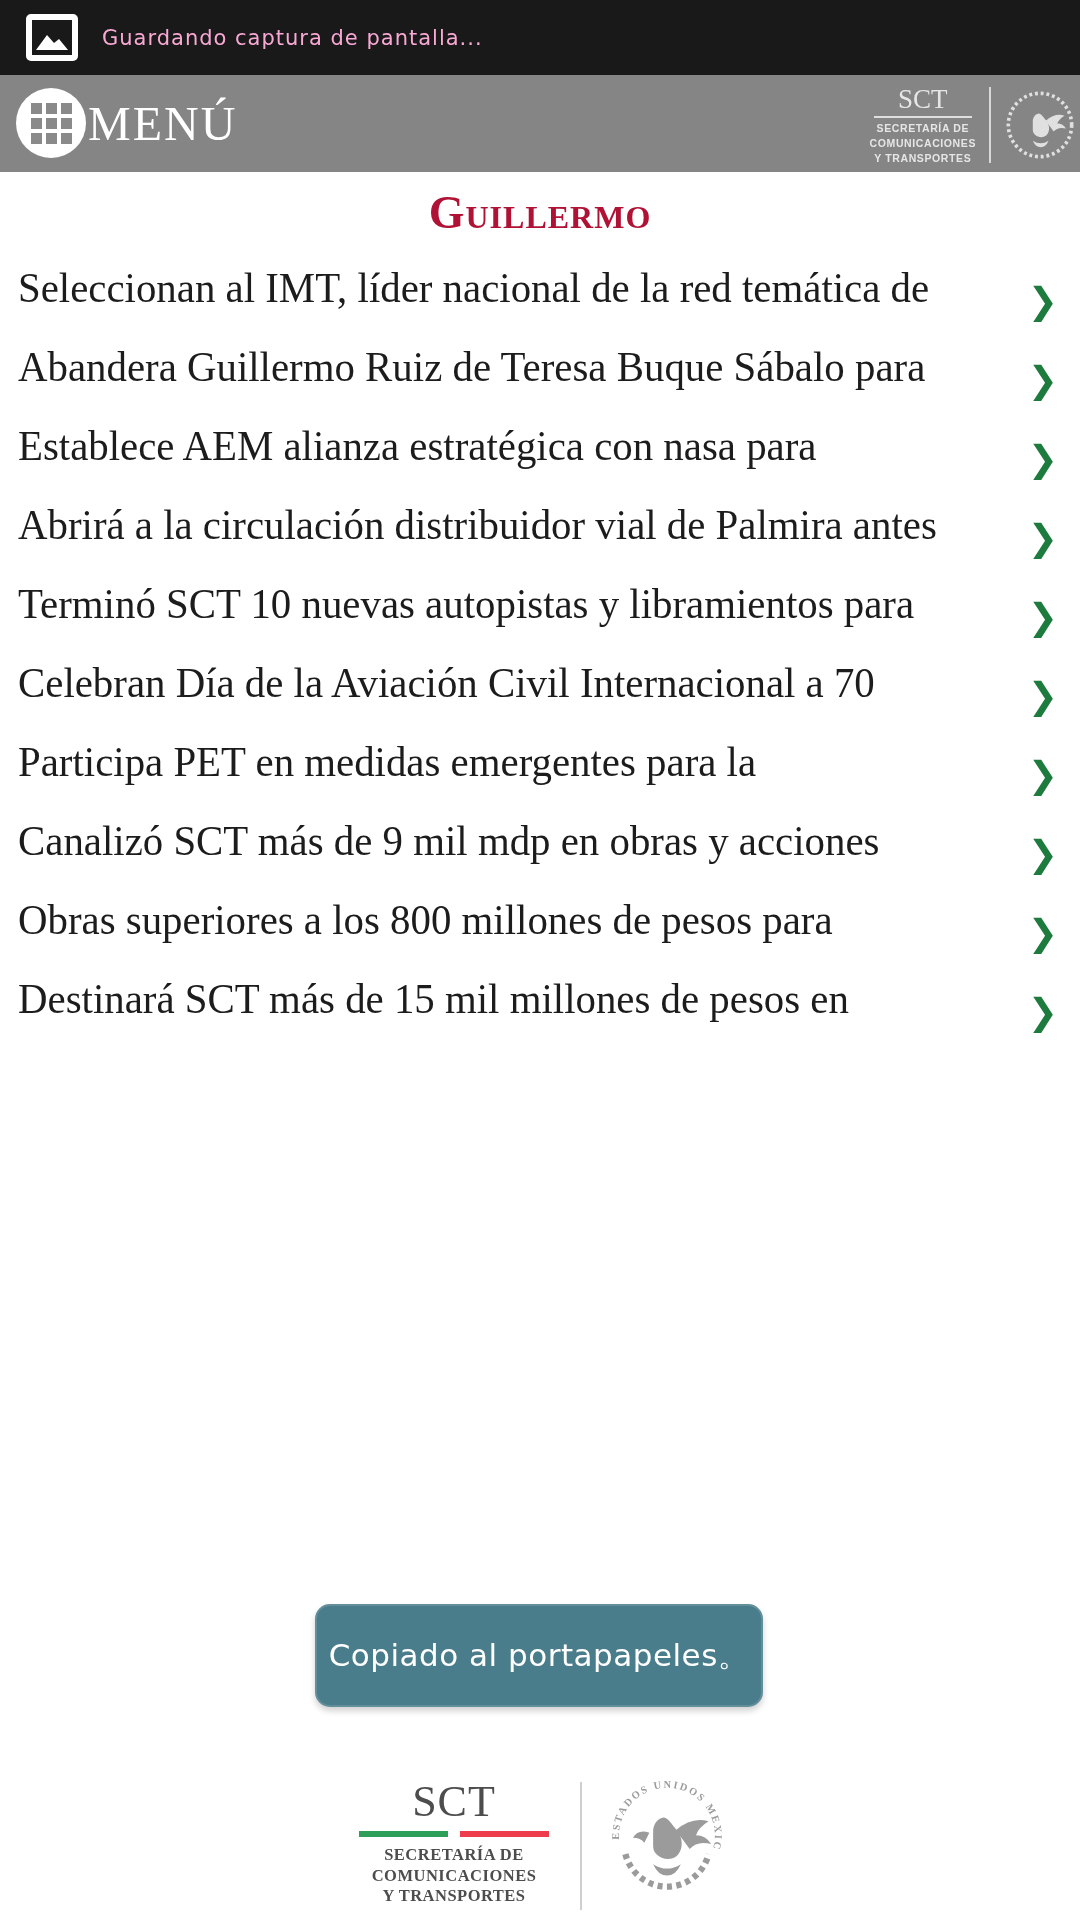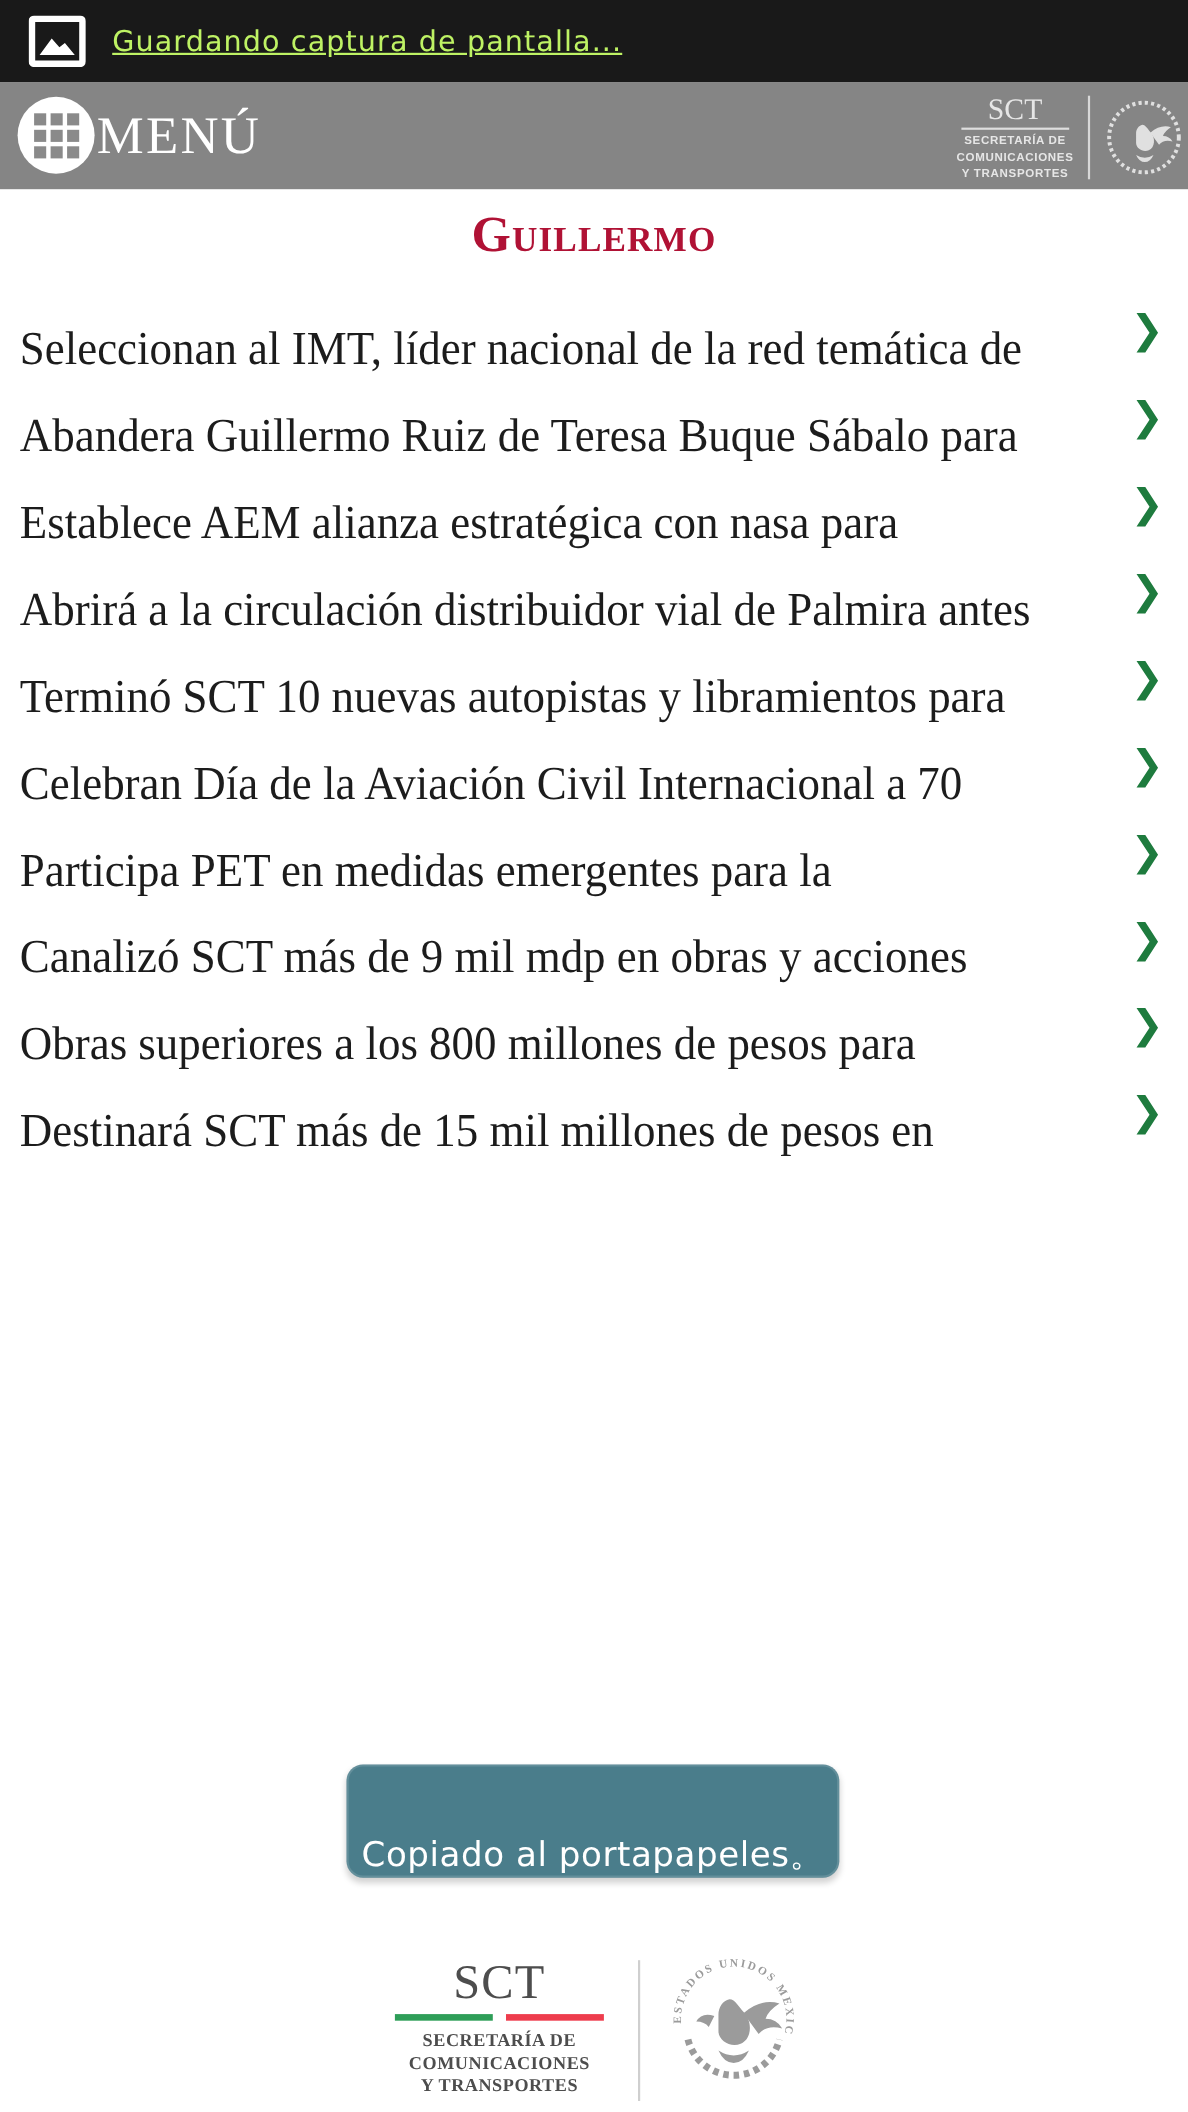--- a/index.html
+++ b/index.html
@@ -10,23 +10,22 @@
   }
 
   
   .status-bar {
     position:absolute; top:0; left:0; right:0; height:75px;
     background:var(--status-bar-bg,#191919);
     display:flex; align-items:center; padding-left:26px; box-sizing:border-box; gap:24px;
   }
   .status-bar .img-icon { flex:0 0 auto; display:block; }
   .status-text {
-    color:#bef264; font-size:26px; letter-spacing:1px;
+    color:#f9a8d4; font-size:21px; letter-spacing:1px;
     font-family:"DejaVu Sans", sans-serif;
-    text-decoration:underline;
   }
 
   
   .app-header {
     position:absolute; top:75px; left:0; right:0; height:97px;
     background:var(--header-bg,#858585);
   }
   .menu-button {
     position:absolute; left:16px; top:12px; height:72px;
     display:flex; align-items:center; cursor:pointer;
@@ -58,37 +57,37 @@
   
   .page-title {
     position:absolute; top:186px; left:0; width:100%; text-align:center;
     font-family:"Liberation Serif", serif; font-weight:bold;
     font-variant:small-caps; font-size:46px; letter-spacing:1px;
     color:var(--title-red,#B01235);
   }
 
   
   .news-list { position:absolute; top:263px; left:18px; right:14px; }
-  .news-item { position:relative; height:79px; display:flex; align-items:flex-end; overflow:hidden; cursor:pointer; }
+  .news-item { position:relative; height:79px; display:flex; align-items:flex-start; overflow:hidden; cursor:pointer; }
   .news-item-title {
     font-family:"Liberation Serif", serif; font-size:43px; color:#1c1c1c;
     white-space:nowrap; transform:scaleX(0.95); transform-origin:left center;
     padding-right:56px;
   }
   .chevron-icon {
     position:absolute; right:8px; top:50%; transform:translateY(-56%);
     color:var(--chevron-green,#1E7B3E); font-size:36px; font-weight:bold;
     font-family:"DejaVu Sans", sans-serif;
   }
 
   
   .toast {
     position:absolute; left:315px; top:1604px; width:448px; height:103px;
     background:var(--toast-bg,#4A7D8B); border-radius:15px;
-    display:flex; align-items:flex-end; justify-content:center;
+    display:flex; align-items:center; justify-content:center;
     box-shadow:0 4px 6px rgba(0,0,0,0.18), inset 0 0 0 2px rgba(255,255,255,0.14);
     color:#ffffff; font-size:31px; font-family:"DejaVu Sans", sans-serif;
     letter-spacing:0.5px; z-index:5;
   }
 
   
   .footer-logo {
     position:absolute; top:1776px; left:0; width:100%;
     display:flex; justify-content:center; align-items:flex-start; gap:22px;
     color:#4d4d4d;

